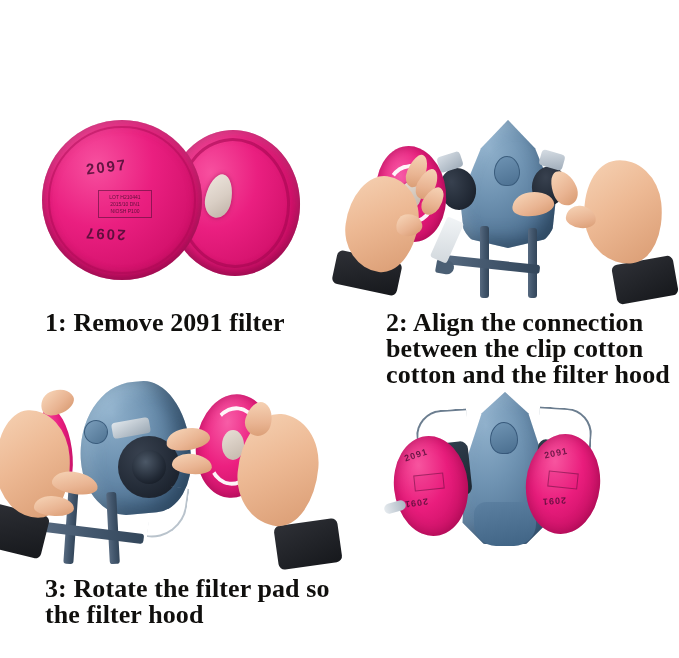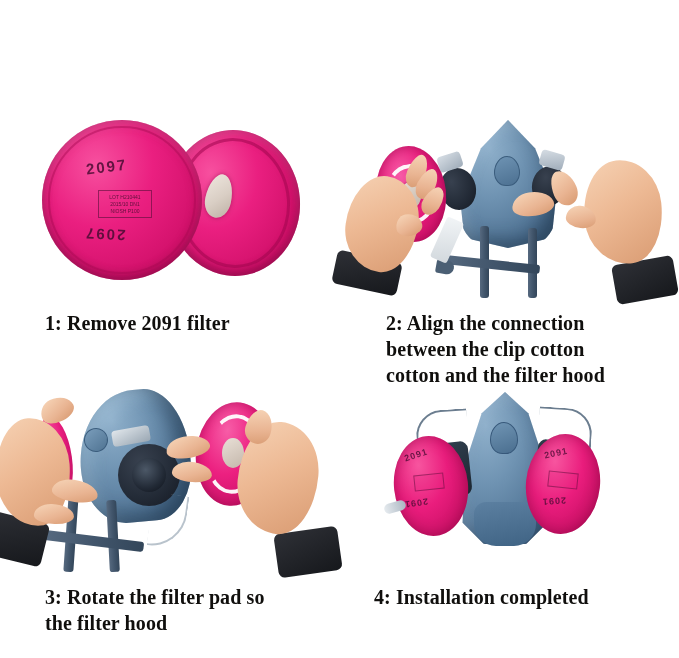--- a/index.html
+++ b/index.html
@@ -28,29 +28,29 @@
     text-shadow:0 0 1px rgba(255,255,255,.4);
   }
 
   
   .grid {
     position:absolute; left:0; top:110px; width:679px; height:548px;
   }
   .cell { position:absolute; }
   .cell-1 { left:0;   top:0;   width:340px; height:274px; }
   .cell-2 { left:352px; top:0; width:339px; height:274px; }
-  .cell-3 { left:0;   top:274px; width:340px; height:274px; }
+  .cell-3 { left:0;   top:266px; width:340px; height:274px; }
   .cell-4 { left:340px; top:274px; width:339px; height:274px; }
 
   .figure { position:relative; width:100%; height:200px; }
   .caption {
     padding-left:45px; padding-right:8px;
     font-family:"Liberation Serif", serif;
     font-weight:bold;
-    font-size:20px;
+    font-size:26px;
     line-height:26px;
     color:#100f0d;
     letter-spacing:.1px;
   }
   .cell-2 .caption, .cell-4 .caption { padding-left:34px; }
   .cell-3 .caption { padding-left:45px; }
 
   
   .disc {
     position:absolute;
@@ -473,19 +473,16 @@
         <div class="s4-filter s4-filter-l"></div>
         <div class="s4-filter s4-filter-r"></div>
         <div class="s4-ftxt s4-ftxt-l1">2091</div>
         <div class="s4-ftxt s4-ftxt-l2">2091</div>
         <div class="s4-ftxt s4-ftxt-r1">2091</div>
         <div class="s4-ftxt s4-ftxt-r2">2091</div>
         <div class="s4-flbl s4-flbl-l"></div>
         <div class="s4-flbl s4-flbl-r"></div>
         <div class="s4-tip"></div>
       </div>
-      <div class="caption">
-        <div>4: Installation completed</div>
-      </div>
     </div>
 
   </div>
 </div>
 
 </body></html>

